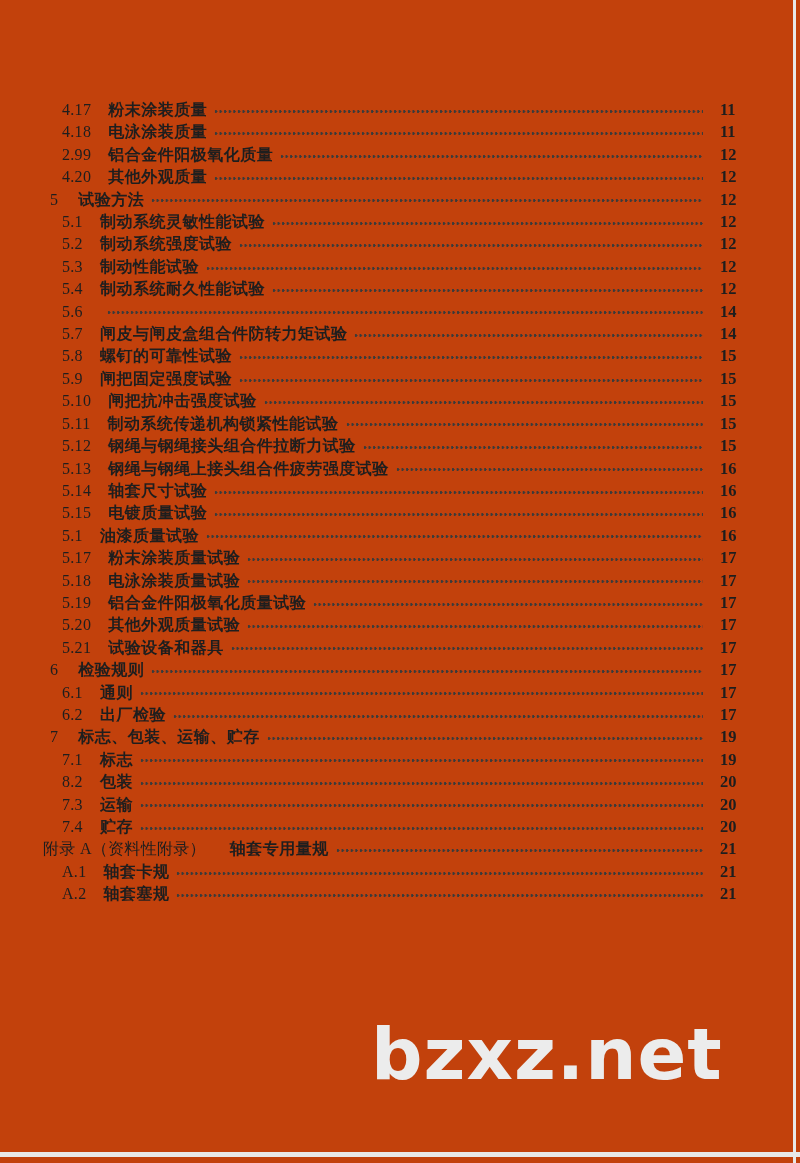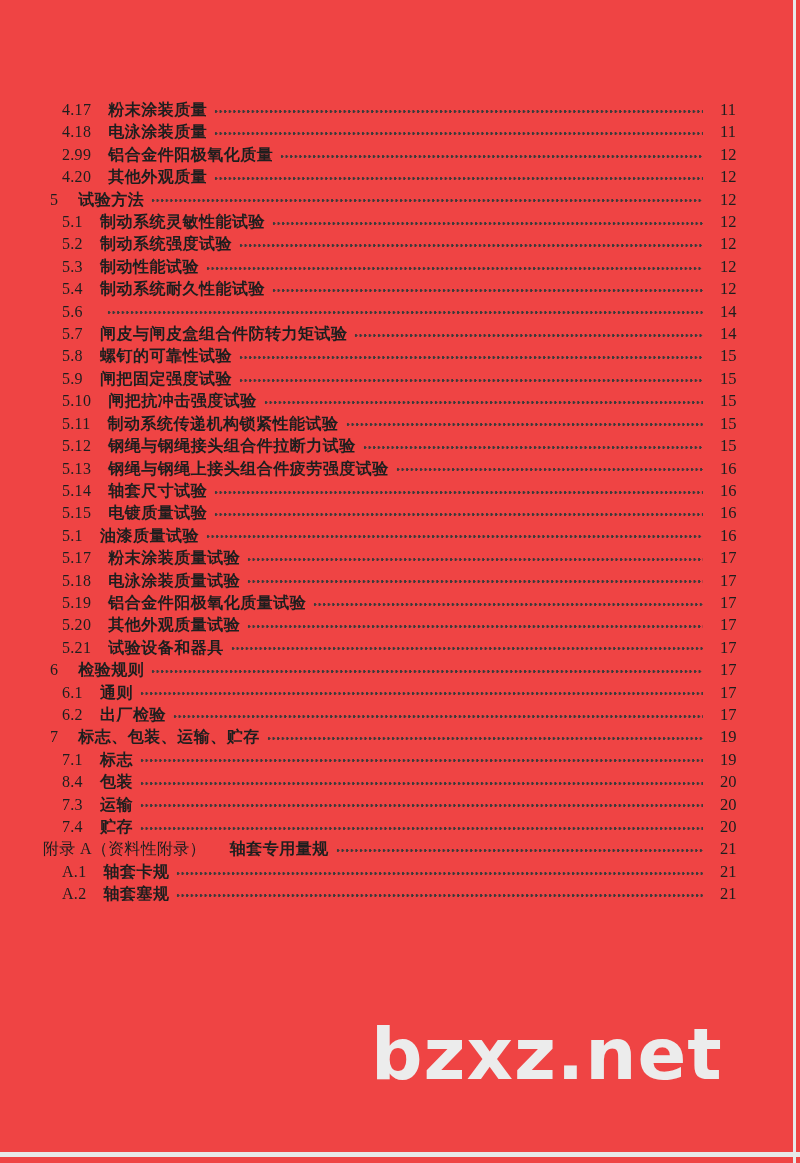--- a/index.html
+++ b/index.html
@@ -4,21 +4,21 @@
 <style>
   html, body {
     margin: 0;
     padding: 0;
     background: #ffffff;
   }
   .page {
     position: relative;
     width: 800px;
     height: 1163px;
-    background: #ef4444;
+    background: #c2410c;
     overflow: hidden;
     font-family: "Liberation Serif", "DejaVu Serif", serif;
     color: #1e1e1e;
   }
   .toc {
     position: absolute;
     left: 0;
     top: 99px;
     right: 46px;
   }
@@ -50,20 +50,21 @@
     top: 1px;
     background-image: radial-gradient(circle at 2px 2.5px, #3a3a3a 1.15px, transparent 1.55px);
     background-size: 4.6px 5px;
     background-repeat: repeat-x;
   }
   .page-num {
     width: 34px;
     margin-left: 13px;
     text-align: left;
     font-size: 16.5px;
+    font-weight: bold;
   }
   .watermark {
     position: absolute;
     left: 371px;
     top: 1012px;
     font-family: "DejaVu Sans", "Liberation Sans", sans-serif;
     font-weight: bold;
     font-size: 72px;
     letter-spacing: 1px;
     color: #ececec;
@@ -264,21 +265,21 @@
       <span class="dots"></span>
       <span class="page-num">19</span>
     </div>
       <div class="row level-2">
       <span class="num">7.1</span>
       <span class="label">标志</span>
       <span class="dots"></span>
       <span class="page-num">19</span>
     </div>
       <div class="row level-2">
-      <span class="num">8.4</span>
+      <span class="num">8.2</span>
       <span class="label">包装</span>
       <span class="dots"></span>
       <span class="page-num">20</span>
     </div>
       <div class="row level-2">
       <span class="num">7.3</span>
       <span class="label">运输</span>
       <span class="dots"></span>
       <span class="page-num">20</span>
     </div>

